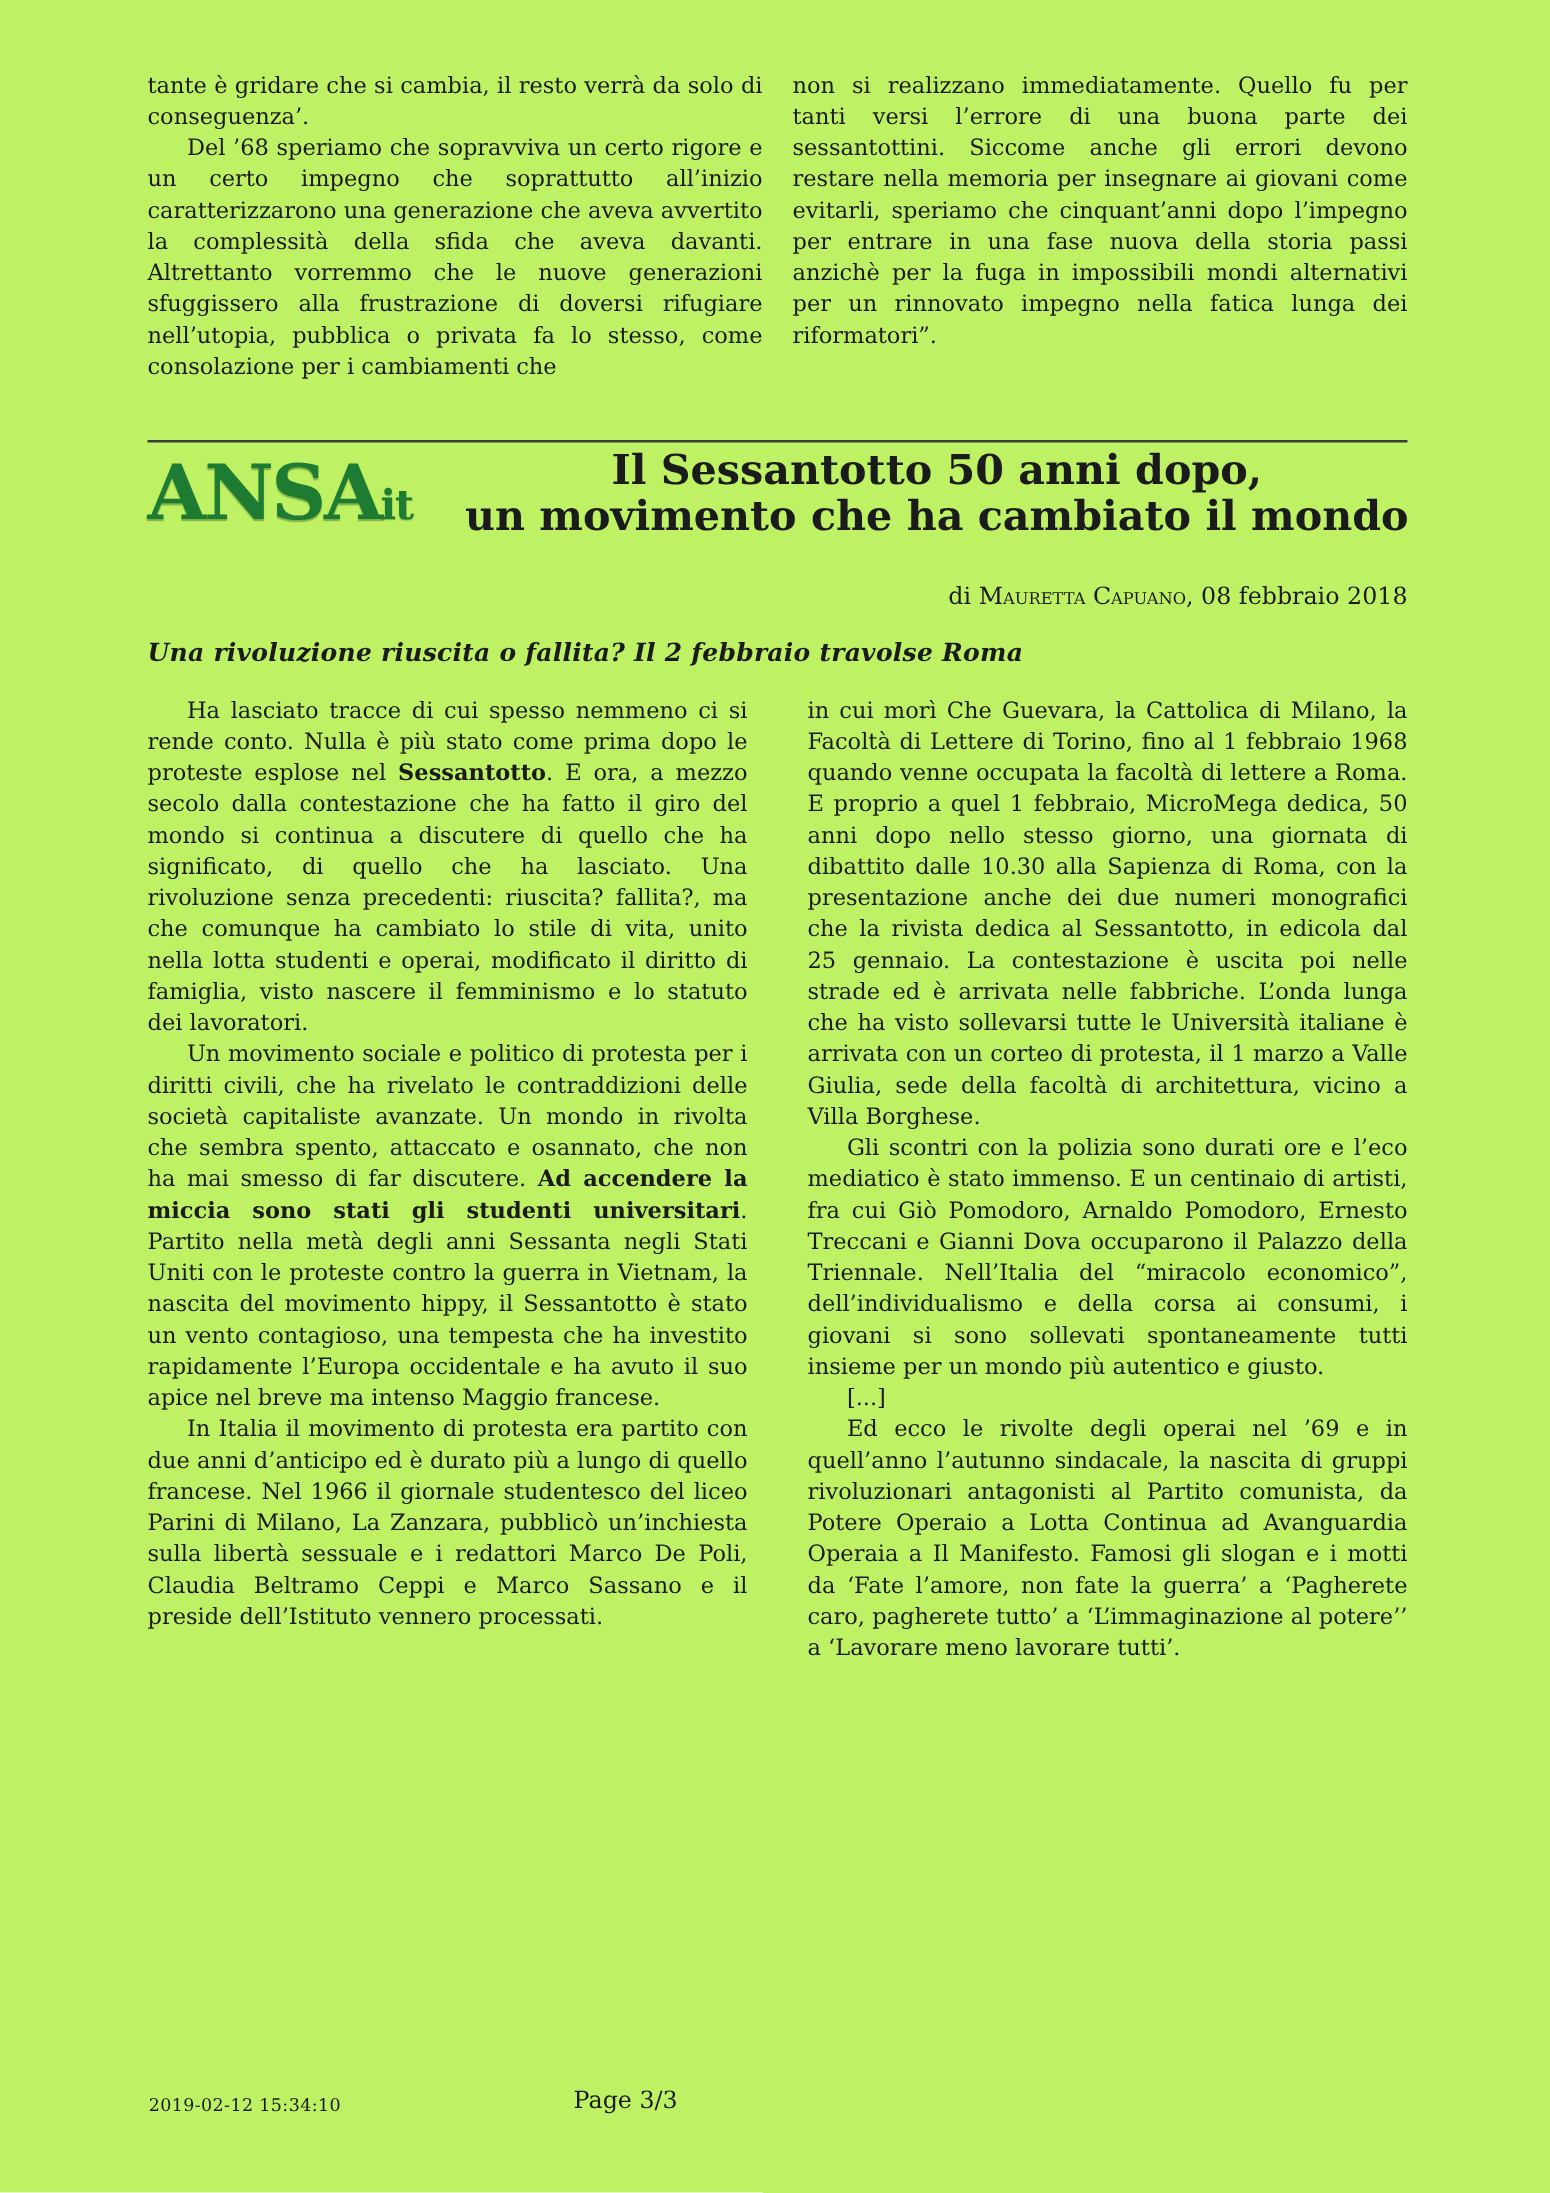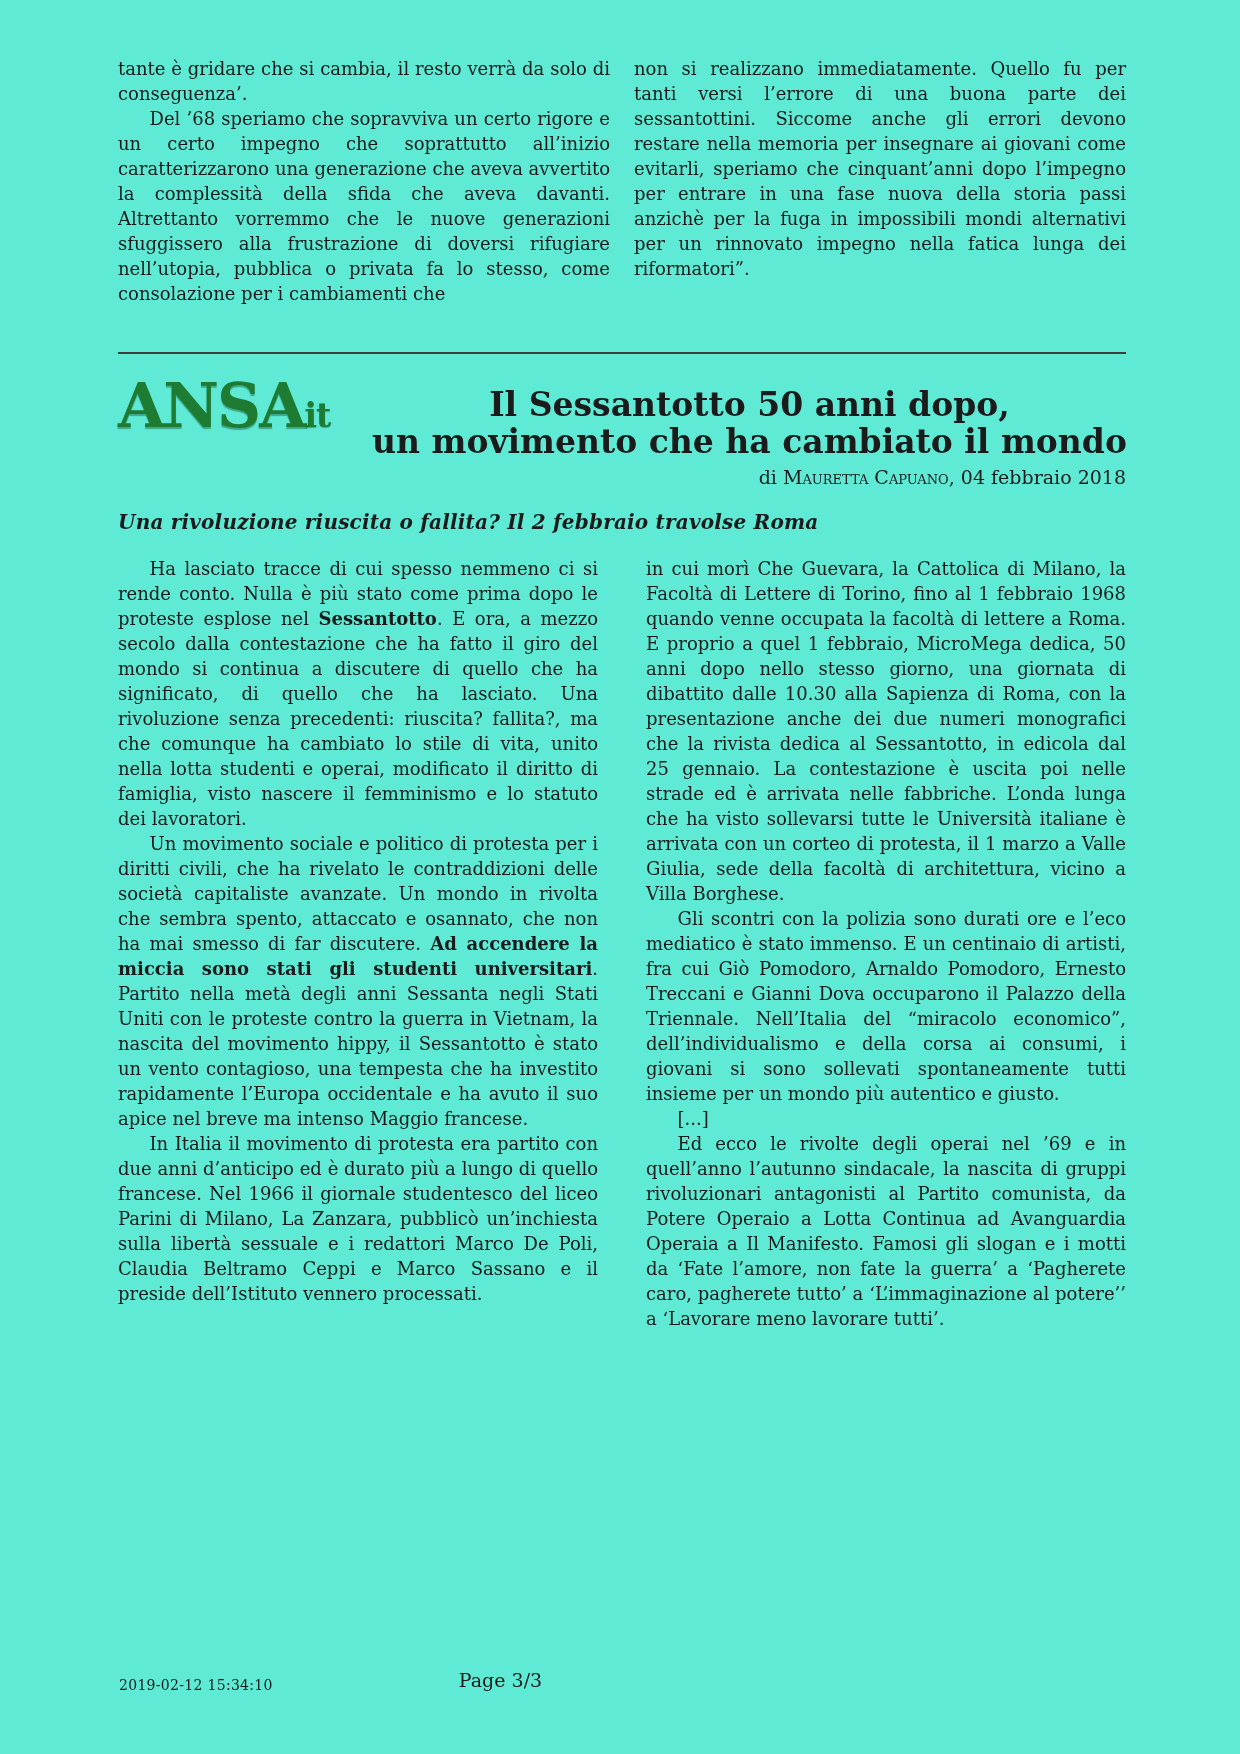--- a/index.html
+++ b/index.html
@@ -1,20 +1,20 @@
 <!DOCTYPE html>
 <html lang="it"><head>
 <meta charset="utf-8">
 <style>
   html, body { margin: 0; padding: 0; background: #ffffff; }
   .page {
     position: relative;
     width: 1240px;
     height: 1754px;
-    background: #5eead4;
+    background: #bef264;
     font-family: "DejaVu Serif", "Liberation Serif", serif;
     color: #1b1b1b;
     overflow: hidden;
   }
   .cols { display: flex; gap: 24px; }
   .col {
     flex: 1 1 0;
     text-align: justify;
     font-size: 18px;
     line-height: 25px;
@@ -26,23 +26,23 @@
   .para { margin: 0; text-indent: 1.75em; }
   .para.noindent { text-indent: 0; }
   .b { font-weight: bold; }
 
   .rule {
     position: absolute; left: 118px; top: 352px;
     width: 1008px; height: 2px; background: #3c3c3c;
   }
 
   .article-header {
-    position: absolute; left: 118px; top: 370px;
+    position: absolute; left: 118px; top: 352px;
     width: 1008px; height: 84px;
-    display: flex; align-items: flex-start;
+    display: flex; align-items: center;
   }
   .logo { flex: 0 0 238px; font-weight: bold; letter-spacing: -2px; white-space: nowrap; }
   .logo-main   { font-size: 61px; text-shadow: 0 2px 1px rgba(0,40,10,0.35); }
   .logo-suffix { font-size: 33px; letter-spacing: -1px; text-shadow: 0 1px 1px rgba(0,40,10,0.35); }
   .title-wrap { flex: 1 1 auto; text-align: center; }
   .title { margin: 16px; font-size: 33px; line-height: 37px; font-weight: bold; white-space: nowrap; }
   .title-line { display: block; }
 
   .byline {
     position: absolute; left: 118px; top: 466px;
@@ -88,21 +88,21 @@
     </div>
     <div class="title-wrap">
       <h1 class="title">
         <span class="title-line">Il Sessantotto 50 anni dopo,</span>
         <span class="title-line">un movimento che ha cambiato il mondo</span>
       </h1>
     </div>
   </header>
 
   <div class="byline">
-    <span>di </span><span class="sc">Mauretta Capuano</span><span>, 04 febbraio 2018</span>
+    <span>di </span><span class="sc">Mauretta Capuano</span><span>, 08 febbraio 2018</span>
   </div>
 
   <div class="subtitle">Una rivoluzione riuscita o fallita? Il 2 febbraio travolse Roma</div>
 
   <section class="cols body-cols">
     <div class="col">
         <p class="para"><span>Ha lasciato tracce di cui spesso nemmeno ci si rende conto. Nulla è più stato come prima dopo le proteste esplose nel </span><span class="b">Sessantotto</span><span>. E ora, a mezzo secolo dalla contestazione che ha fatto il giro del mondo si continua a discutere di quello che ha significato, di quello che ha lasciato. Una rivoluzione senza precedenti: riuscita? fallita?, ma che comunque ha cambiato lo stile di vita, unito nella lotta studenti e operai, modificato il diritto di famiglia, visto nascere il femminismo e lo statuto dei lavoratori.</span></p>
         <p class="para"><span>Un movimento sociale e politico di protesta per i diritti civili, che ha rivelato le contraddizioni delle società capitaliste avanzate. Un mondo in rivolta che sembra spento, attaccato e osannato, che non ha mai smesso di far discutere. </span><span class="b">Ad accendere la miccia sono stati gli studenti universitari</span><span>. Partito nella metà degli anni Sessanta negli Stati Uniti con le proteste contro la guerra in Vietnam, la nascita del movimento hippy, il Sessantotto è stato un vento contagioso, una tempesta che ha investito rapidamente l’Europa occidentale e ha avuto il suo apice nel breve ma intenso Maggio francese.</span></p>
         <p class="para"><span>In Italia il movimento di protesta era partito con due anni d’anticipo ed è durato più a lungo di quello francese. Nel 1966 il giornale studentesco del liceo Parini di Milano, La Zanzara, pubblicò un’inchiesta sulla libertà sessuale e i redattori Marco De Poli, Claudia Beltramo Ceppi e Marco Sassano e il preside dell’Istituto vennero processati.</span></p>
       </div>

